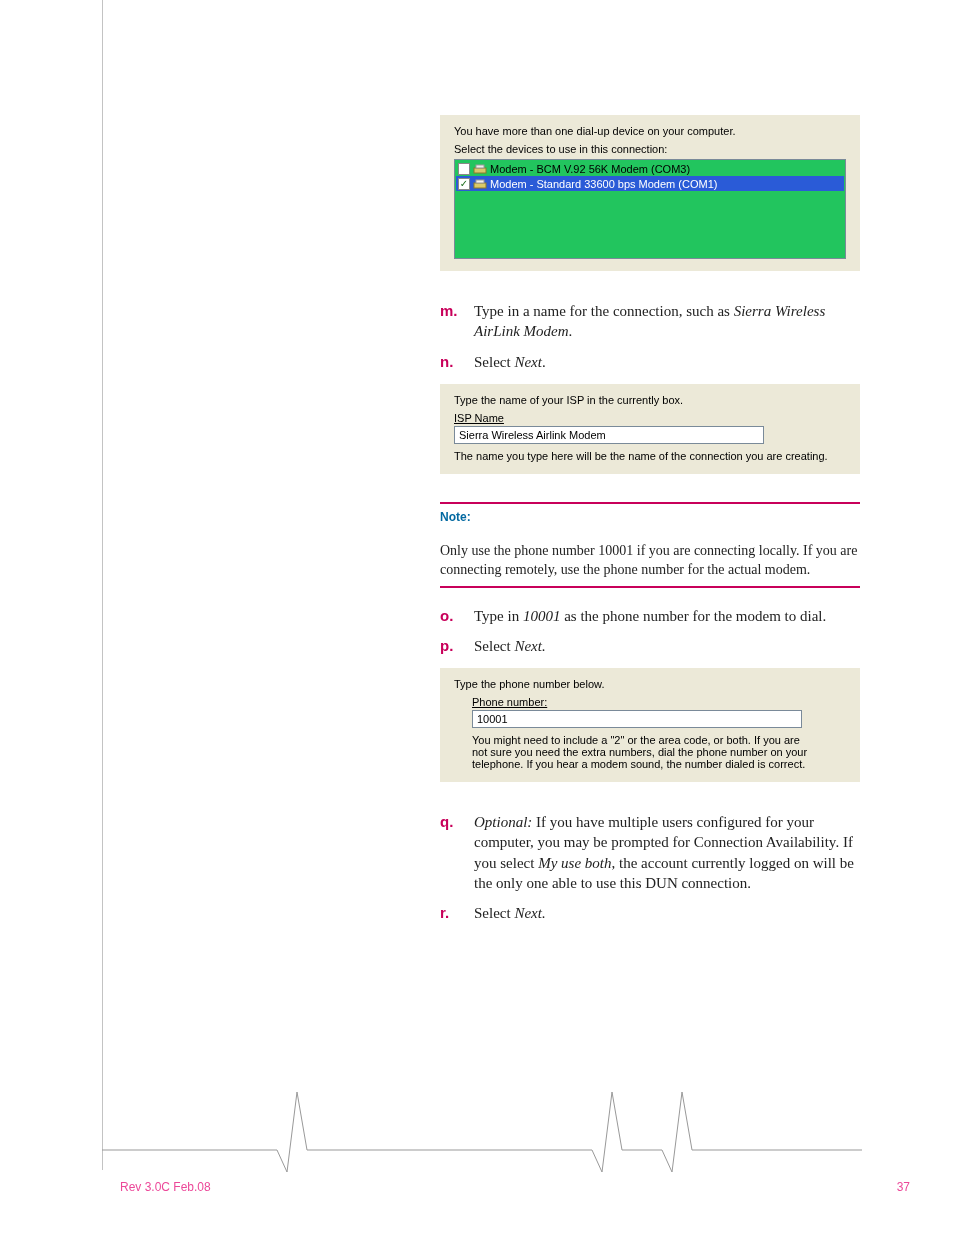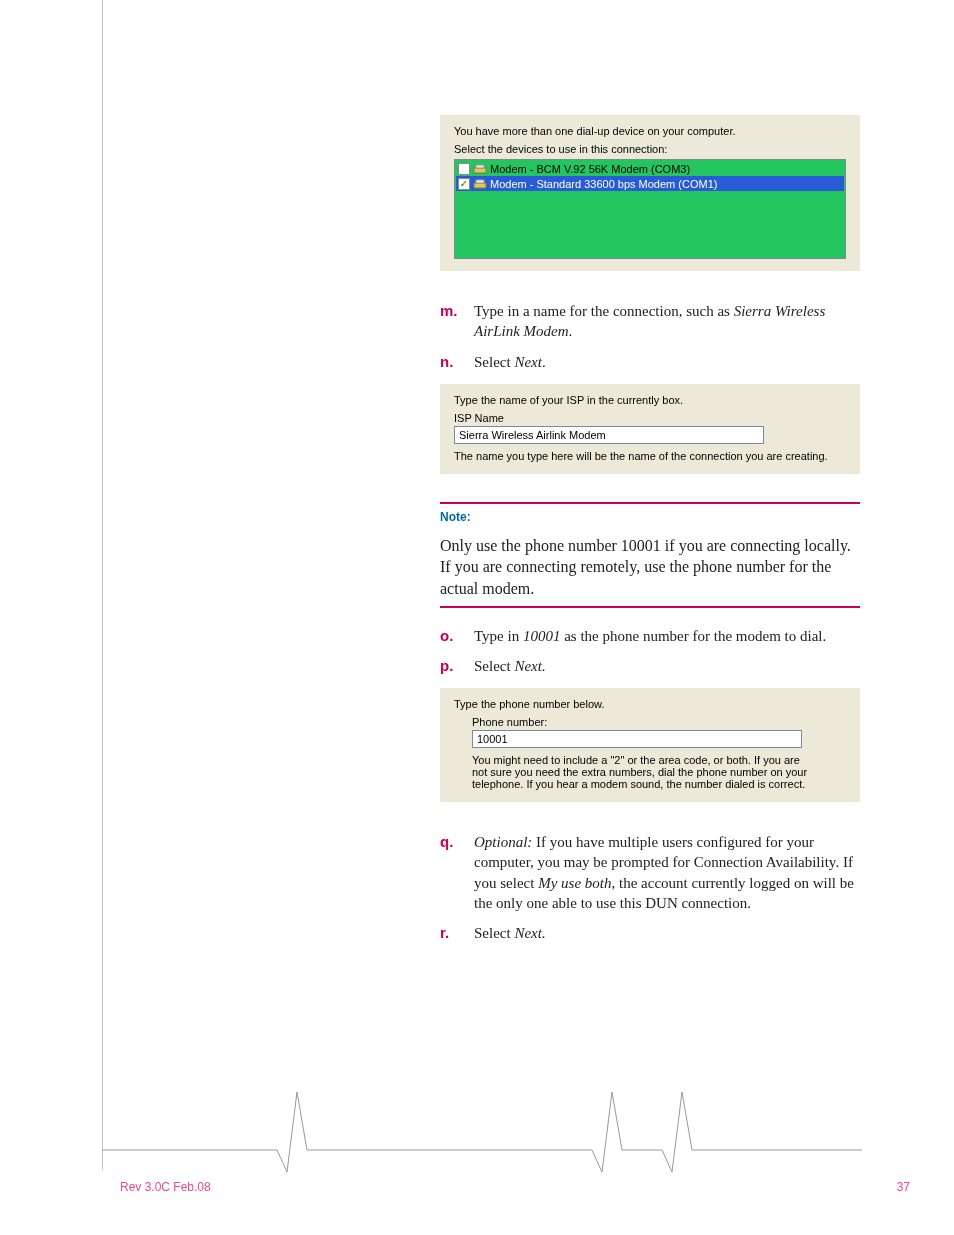--- a/index.html
+++ b/index.html
@@ -107,37 +107,38 @@
     margin: 28px 0 18px 0;
   }
   .note-heading {
     font-family: Arial, Helvetica, sans-serif;
     color: #0369a1;
     font-size: 12px;
     font-weight: 700;
     margin: 6px 0 2px 0;
   }
   .note-body {
-    font-size: 16px;
+    font-size: 14px;
     line-height: 1.35;
-    margin: 11px 0 6px 0;
+    margin: 18px 0 6px 0;
   }
   .win-input {
     width: 310px;
     border: 1px solid #7a8a99;
     background: #fff;
     padding: 2px 4px;
     font-family: Tahoma, Arial, sans-serif;
     font-size: 11px;
     margin-top: 2px;
     box-sizing: border-box;
   }
   .win-label {
     margin-top: 6px;
     display: block;
+    text-decoration: underline;
   }
   .win-sub {
     margin-top: 6px;
   }
   .indent-sub {
     margin-left: 18px;
   }
   
   .ekg {
     position: absolute;

